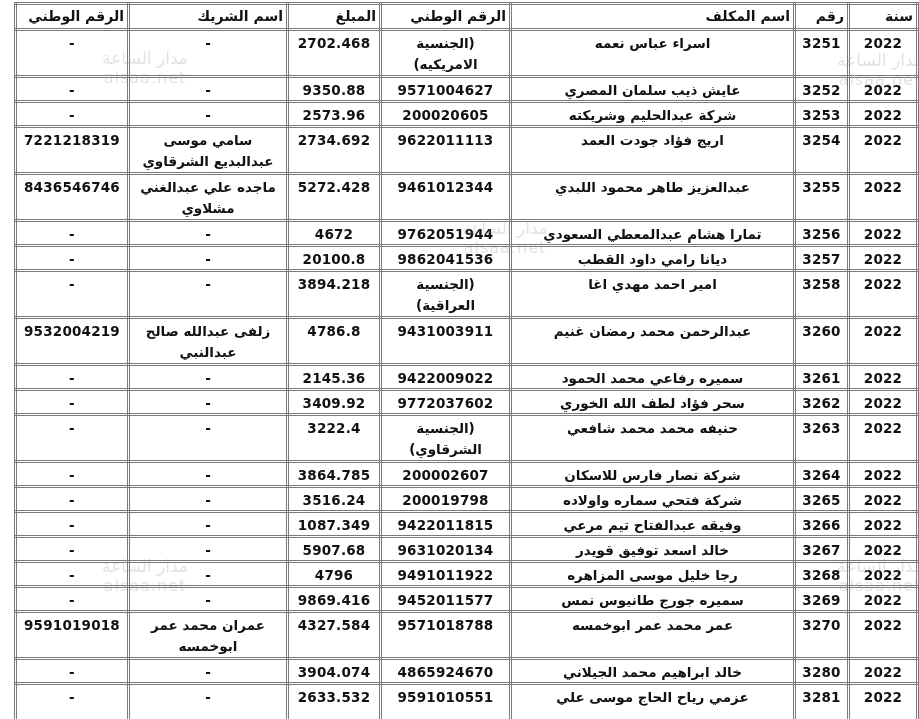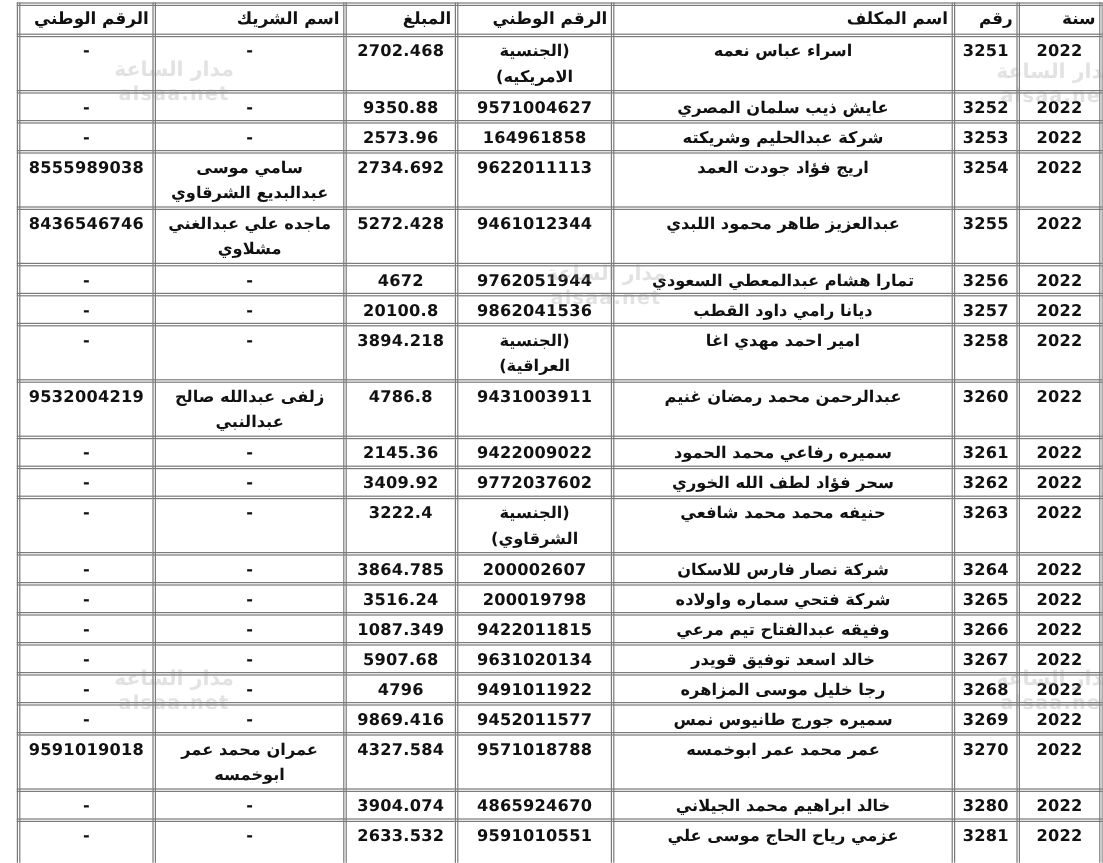--- a/index.html
+++ b/index.html
@@ -66,21 +66,21 @@
       white-space: normal;
       line-height: 21px;
     }
     tr.single td { height: 20px; }
     tr.double td { height: 42px; }
 
     .watermark {
       position: absolute;
       color: rgba(150,150,150,0.28);
       font-family: "DejaVu Sans", sans-serif;
-      font-weight: bold;
+      font-weight: normal;
       text-align: center;
       pointer-events: none;
       line-height: 20px;
       font-size: 17px;
       letter-spacing: 1px;
     }
     .watermark .wm-en { font-size: 16px; }
   </style>
 </head>
 <body>
@@ -123,33 +123,33 @@
         <td>عايش ذيب سلمان المصري</td>
         <td class="num">9571004627</td>
         <td class="num">9350.88</td>
         <td>-</td>
         <td class="num">-</td>
       </tr>
       <tr class="single">
         <td class="num">2022</td>
         <td class="num">3253</td>
         <td>شركة عبدالحليم وشريكته</td>
-        <td class="num">164961858</td>
+        <td class="num">200020605</td>
         <td class="num">2573.96</td>
         <td>-</td>
         <td class="num">-</td>
       </tr>
       <tr class="double">
         <td class="num">2022</td>
         <td class="num">3254</td>
         <td>اريج فؤاد جودت العمد</td>
         <td class="num">9622011113</td>
         <td class="num">2734.692</td>
         <td class="wrap">سامي موسى عبدالبديع الشرقاوي</td>
-        <td class="num">8555989038</td>
+        <td class="num">7221218319</td>
       </tr>
       <tr class="double">
         <td class="num">2022</td>
         <td class="num">3255</td>
         <td>عبدالعزيز طاهر محمود اللبدي</td>
         <td class="num">9461012344</td>
         <td class="num">5272.428</td>
         <td class="wrap">ماجده علي عبدالغني مشلاوي</td>
         <td class="num">8436546746</td>
       </tr>

